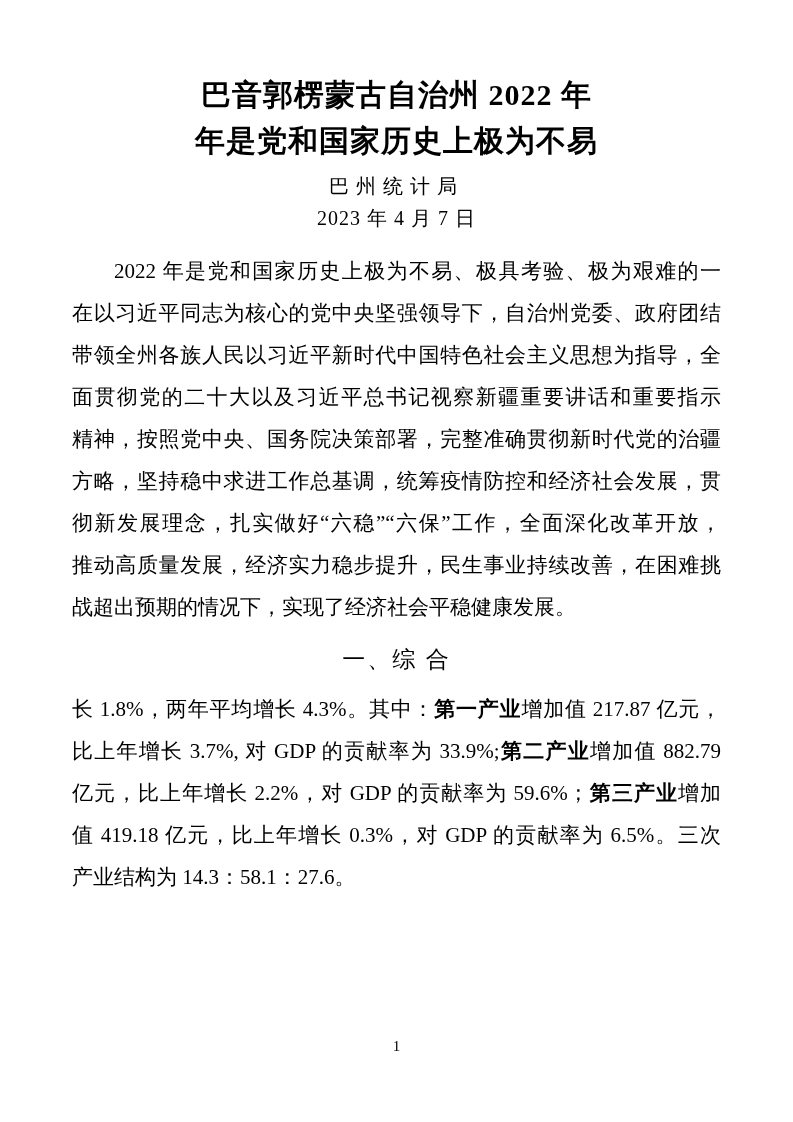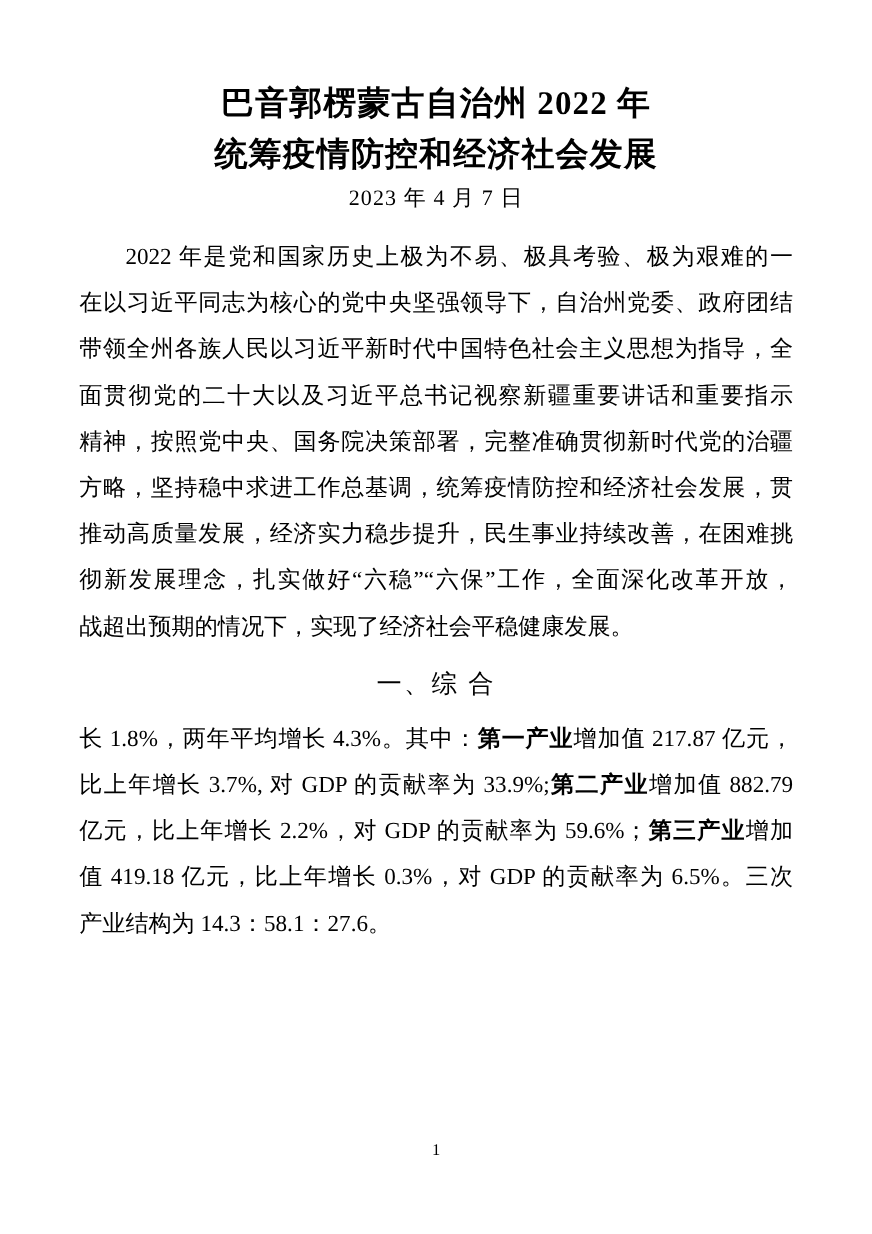--- a/index.html
+++ b/index.html
@@ -84,35 +84,36 @@
     line-height: 20px;
   }
 </style>
 </head>
 <body>
 
 <div class="page">
 
   <div class="title-block">
     <div>巴音郭楞蒙古自治州 2022 年</div>
-    <div>统筹疫情防控和经济社会发展</div>
+    <div>年是党和国家历史上极为不易</div>
   </div>
 
+  <div class="issuer">巴州统计局</div>
 
   <div class="pub-date">2023 年 4 月 7 日</div>
 
   <div class="para first-para">
     <div class="line first">2022 年是党和国家历史上极为不易、极具考验、极为艰难的一年。</div>
     <div class="line">在以习近平同志为核心的党中央坚强领导下，自治州党委、政府团结</div>
     <div class="line">带领全州各族人民以习近平新时代中国特色社会主义思想为指导，全</div>
     <div class="line">面贯彻党的二十大以及习近平总书记视察新疆重要讲话和重要指示</div>
     <div class="line">精神，按照党中央、国务院决策部署，完整准确贯彻新时代党的治疆</div>
     <div class="line">方略，坚持稳中求进工作总基调，统筹疫情防控和经济社会发展，贯</div>
+    <div class="line">彻新发展理念，扎实做好“六稳”“六保”工作，全面深化改革开放，</div>
     <div class="line">推动高质量发展，经济实力稳步提升，民生事业持续改善，在困难挑</div>
-    <div class="line">彻新发展理念，扎实做好“六稳”“六保”工作，全面深化改革开放，</div>
     <div class="line last">战超出预期的情况下，实现了经济社会平稳健康发展。</div>
   </div>
 
   <div class="section-heading">一、综 合</div>
 
   <div class="para second">
     <div class="line"><span>长 1.8%，两年平均增长 4.3%。其中：</span><b class="term">第一产业</b><span>增加值 217.87 亿元，</span></div>
     <div class="line"><span>比上年增长 3.7%, 对 GDP 的贡献率为 33.9%;</span><b class="term">第二产业</b><span>增加值 882.79</span></div>
     <div class="line"><span>亿元，比上年增长 2.2%，对 GDP 的贡献率为 59.6%；</span><b class="term">第三产业</b><span>增加</span></div>
     <div class="line"><span>值 419.18 亿元，比上年增长 0.3%，对 GDP 的贡献率为 6.5%。三次</span></div>

